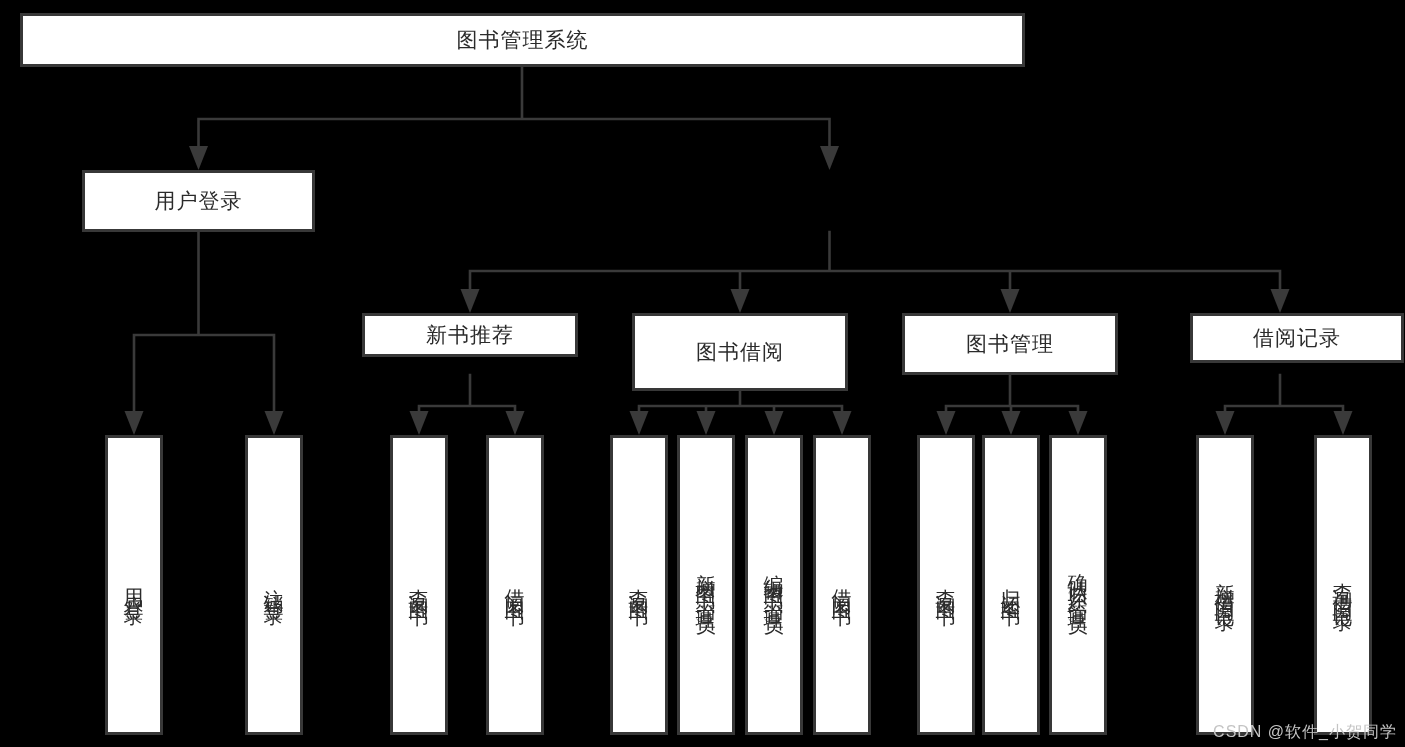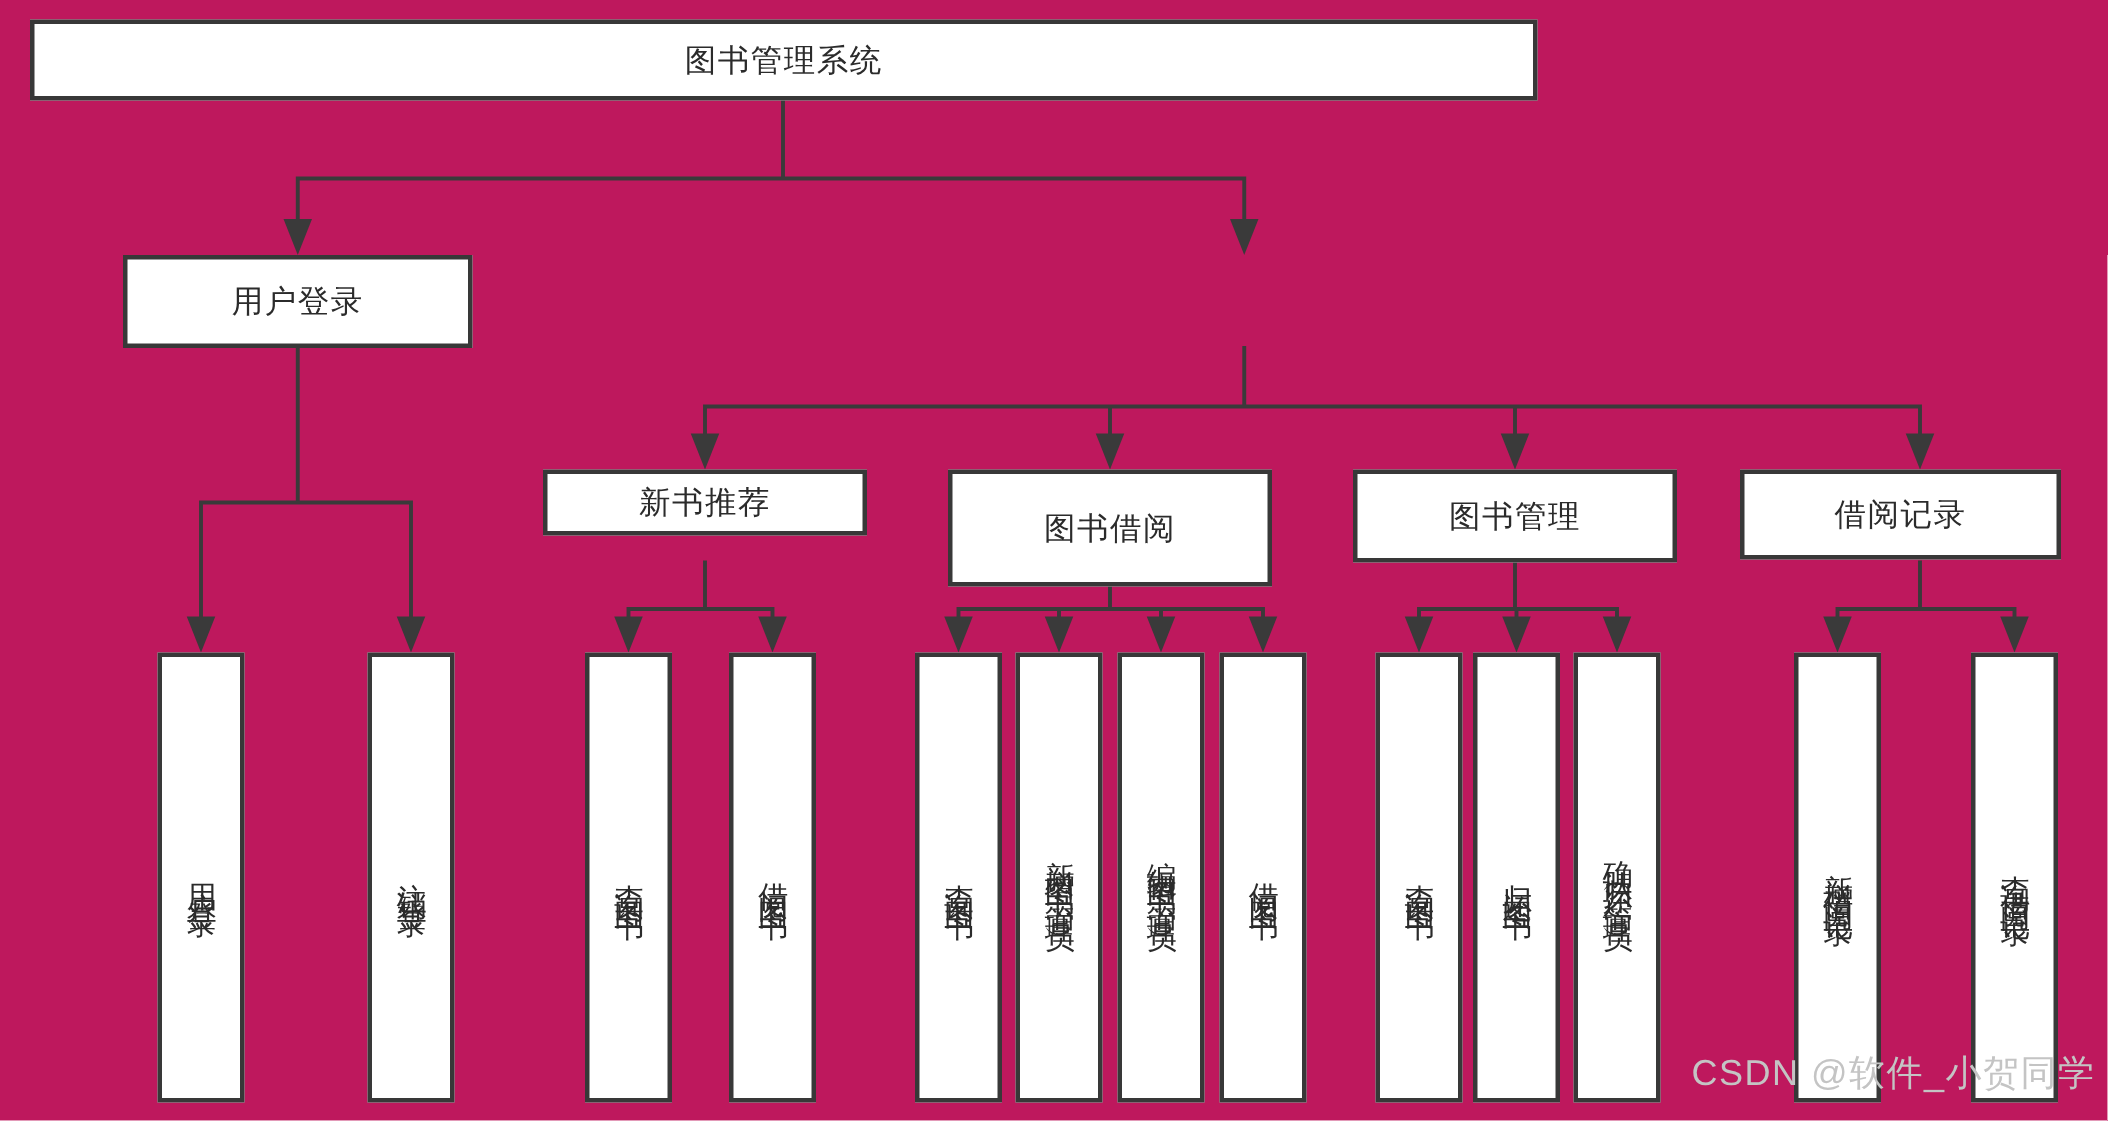--- a/index.html
+++ b/index.html
@@ -5,21 +5,21 @@
   html, body {
     margin: 0;
     padding: 0;
     background: #ffffff;
     font-family: "Liberation Sans", sans-serif;
   }
   .canvas {
     position: relative;
     width: 1405px;
     height: 747px;
-    background: #be185d;
+    background: #000000;
     overflow: hidden;
   }
   .wires {
     position: absolute;
     left: 0; top: 0;
     width: 1405px;
     height: 747px;
     pointer-events: none;
   }
   .wires path {
@@ -59,22 +59,22 @@
     writing-mode: vertical-rl;
     text-orientation: mixed;
     font-size: 20px;
     line-height: 1;
     letter-spacing: 6px;
     color: #2b2b2b;
   }
   .watermark {
     position: absolute;
     right: 8px;
-    bottom: 16px;
-    font-size: 24px;
+    bottom: 4px;
+    font-size: 16px;
     letter-spacing: 1px;
     color: #c4c4c4;
     z-index: 5;
   }
 </style>
 </head>
 <body>
 
 <div class="canvas">
 
@@ -125,21 +125,21 @@
 
   <div class="node" style="left:362px;top:313px;width:216px;height:44px">
     <span>新书推荐</span>
   </div>
   <div class="node" style="left:632px;top:313px;width:216px;height:78px">
     <span>图书借阅</span>
   </div>
   <div class="node" style="left:902px;top:313px;width:216px;height:62px">
     <span>图书管理</span>
   </div>
-  <div class="node" style="left:1160px;top:313px;width:214px;height:60px">
+  <div class="node" style="left:1190px;top:313px;width:214px;height:50px">
     <span>借阅记录</span>
   </div>
 
   <div class="leaf" style="left:105px">用户登录</div>
   <div class="leaf" style="left:245px">注销登录</div>
 
   <div class="leaf" style="left:390px">查询图书</div>
   <div class="leaf" style="left:486px">借阅图书</div>
 
   <div class="leaf" style="left:610px">查询图书</div>

